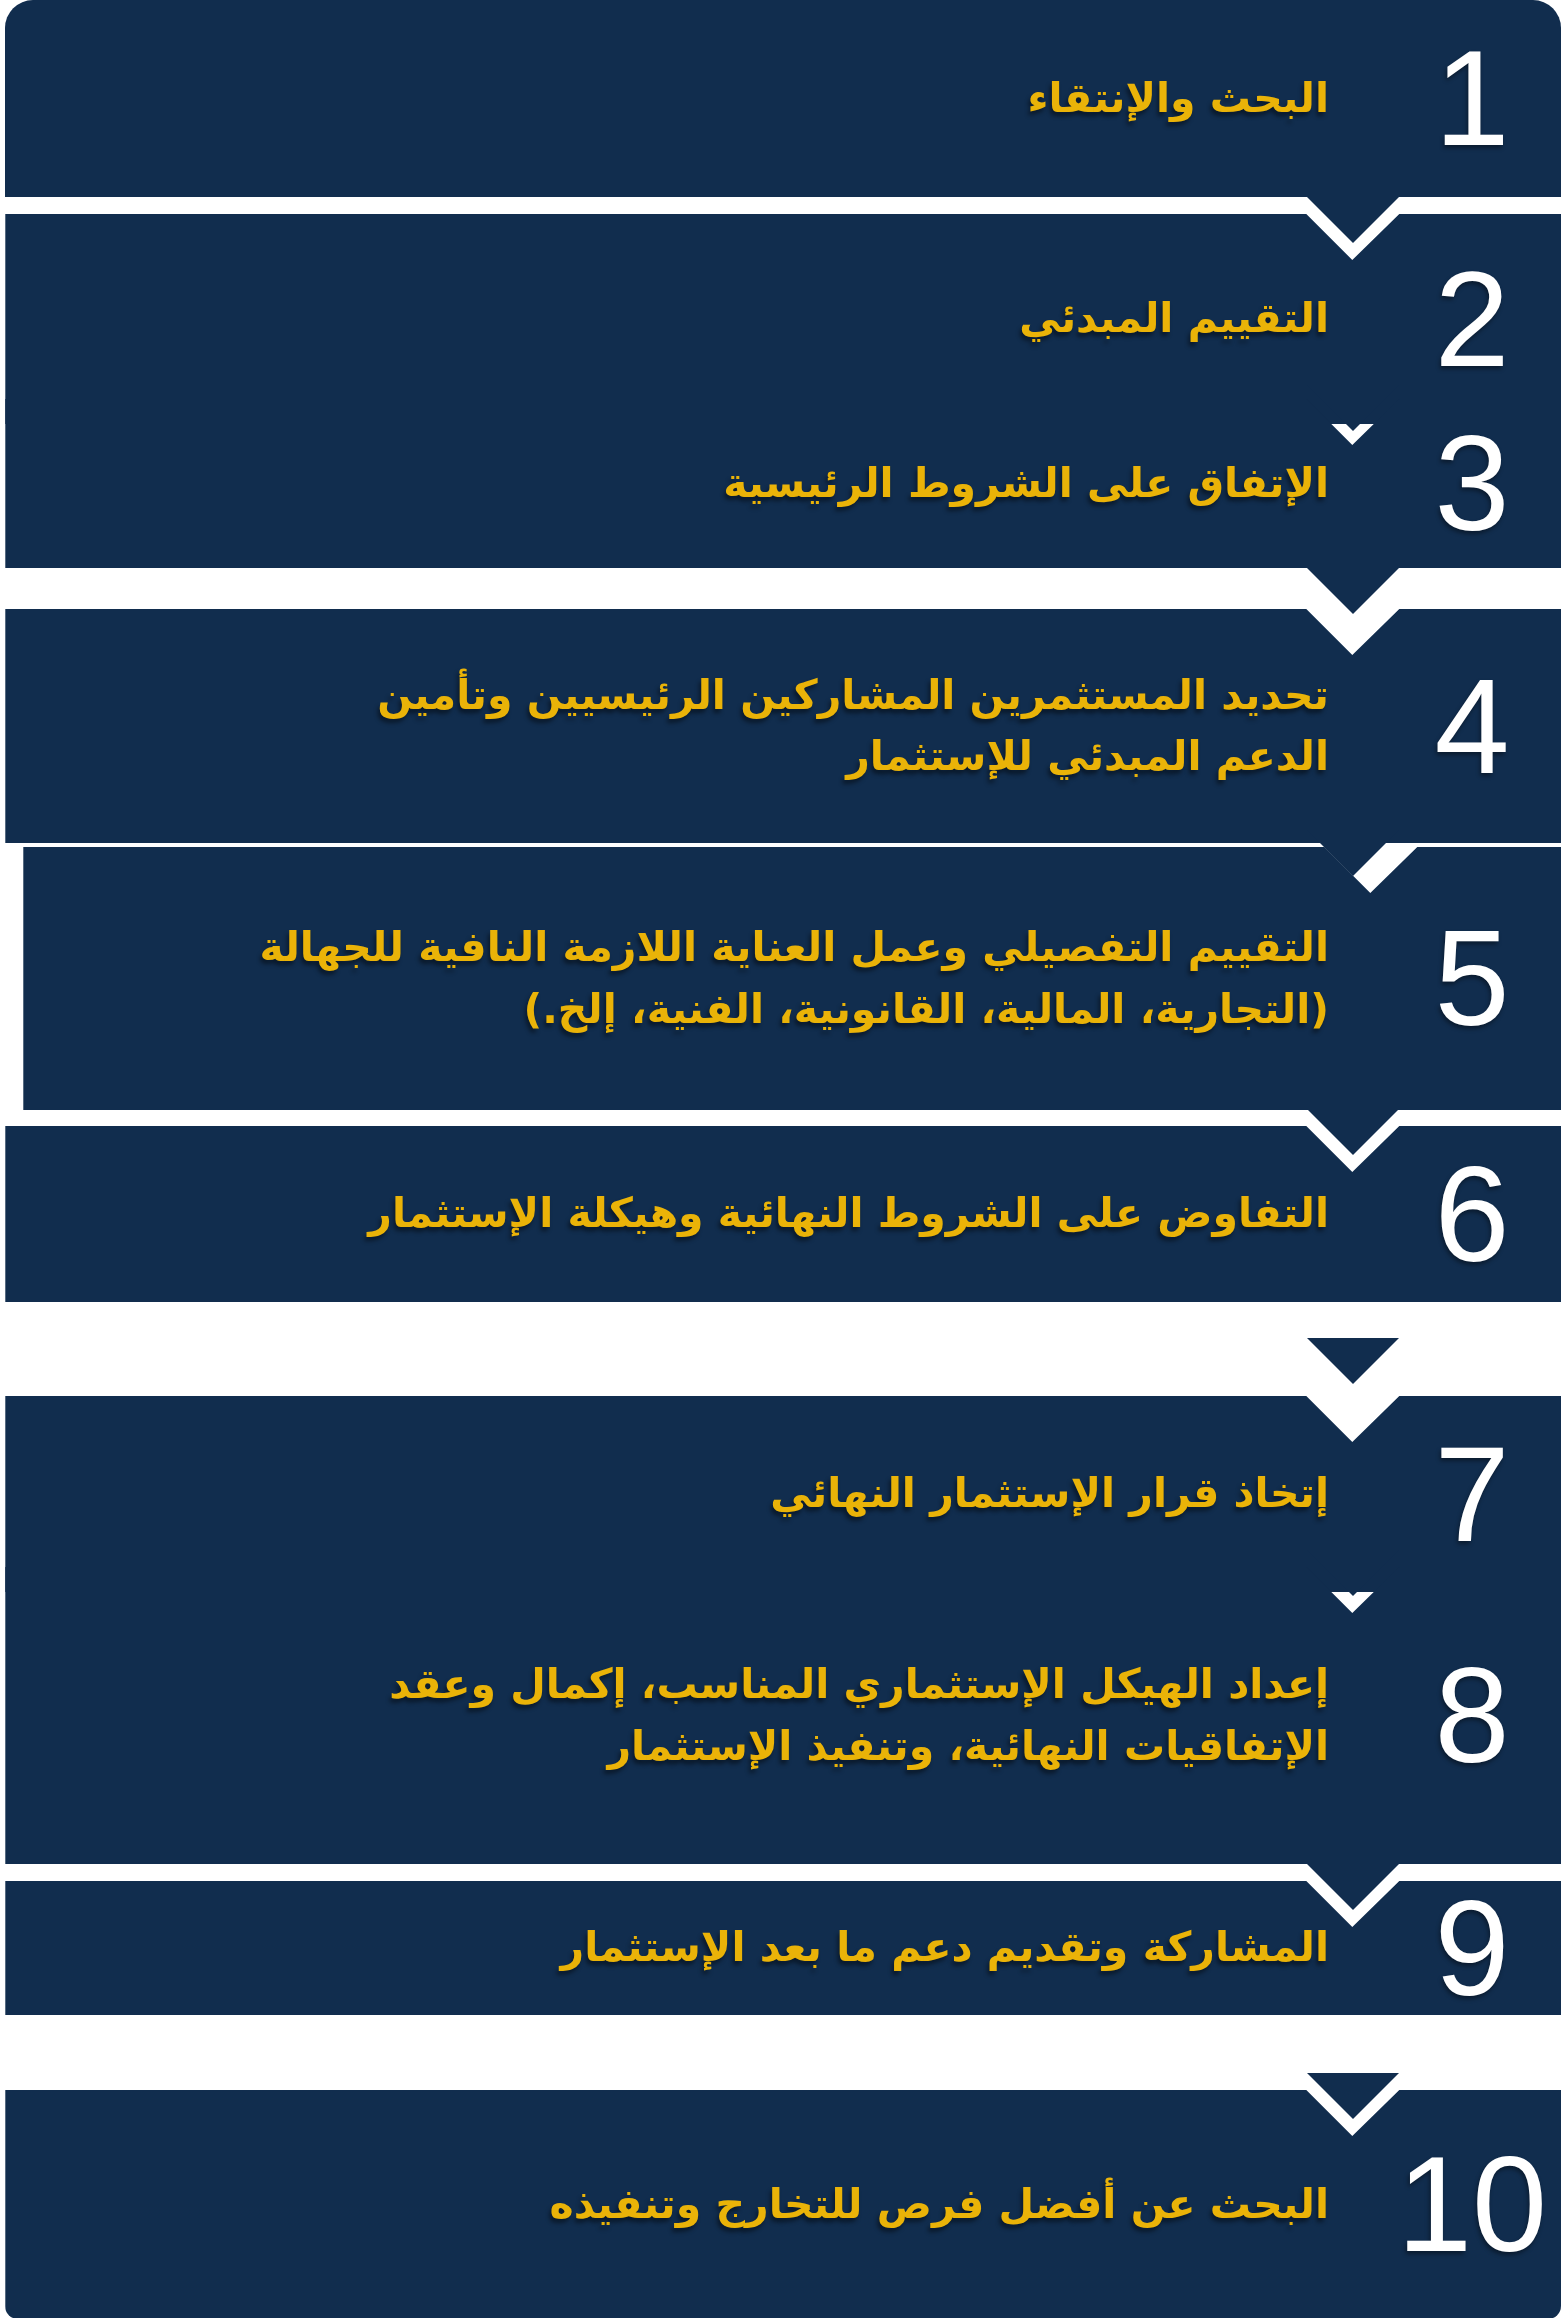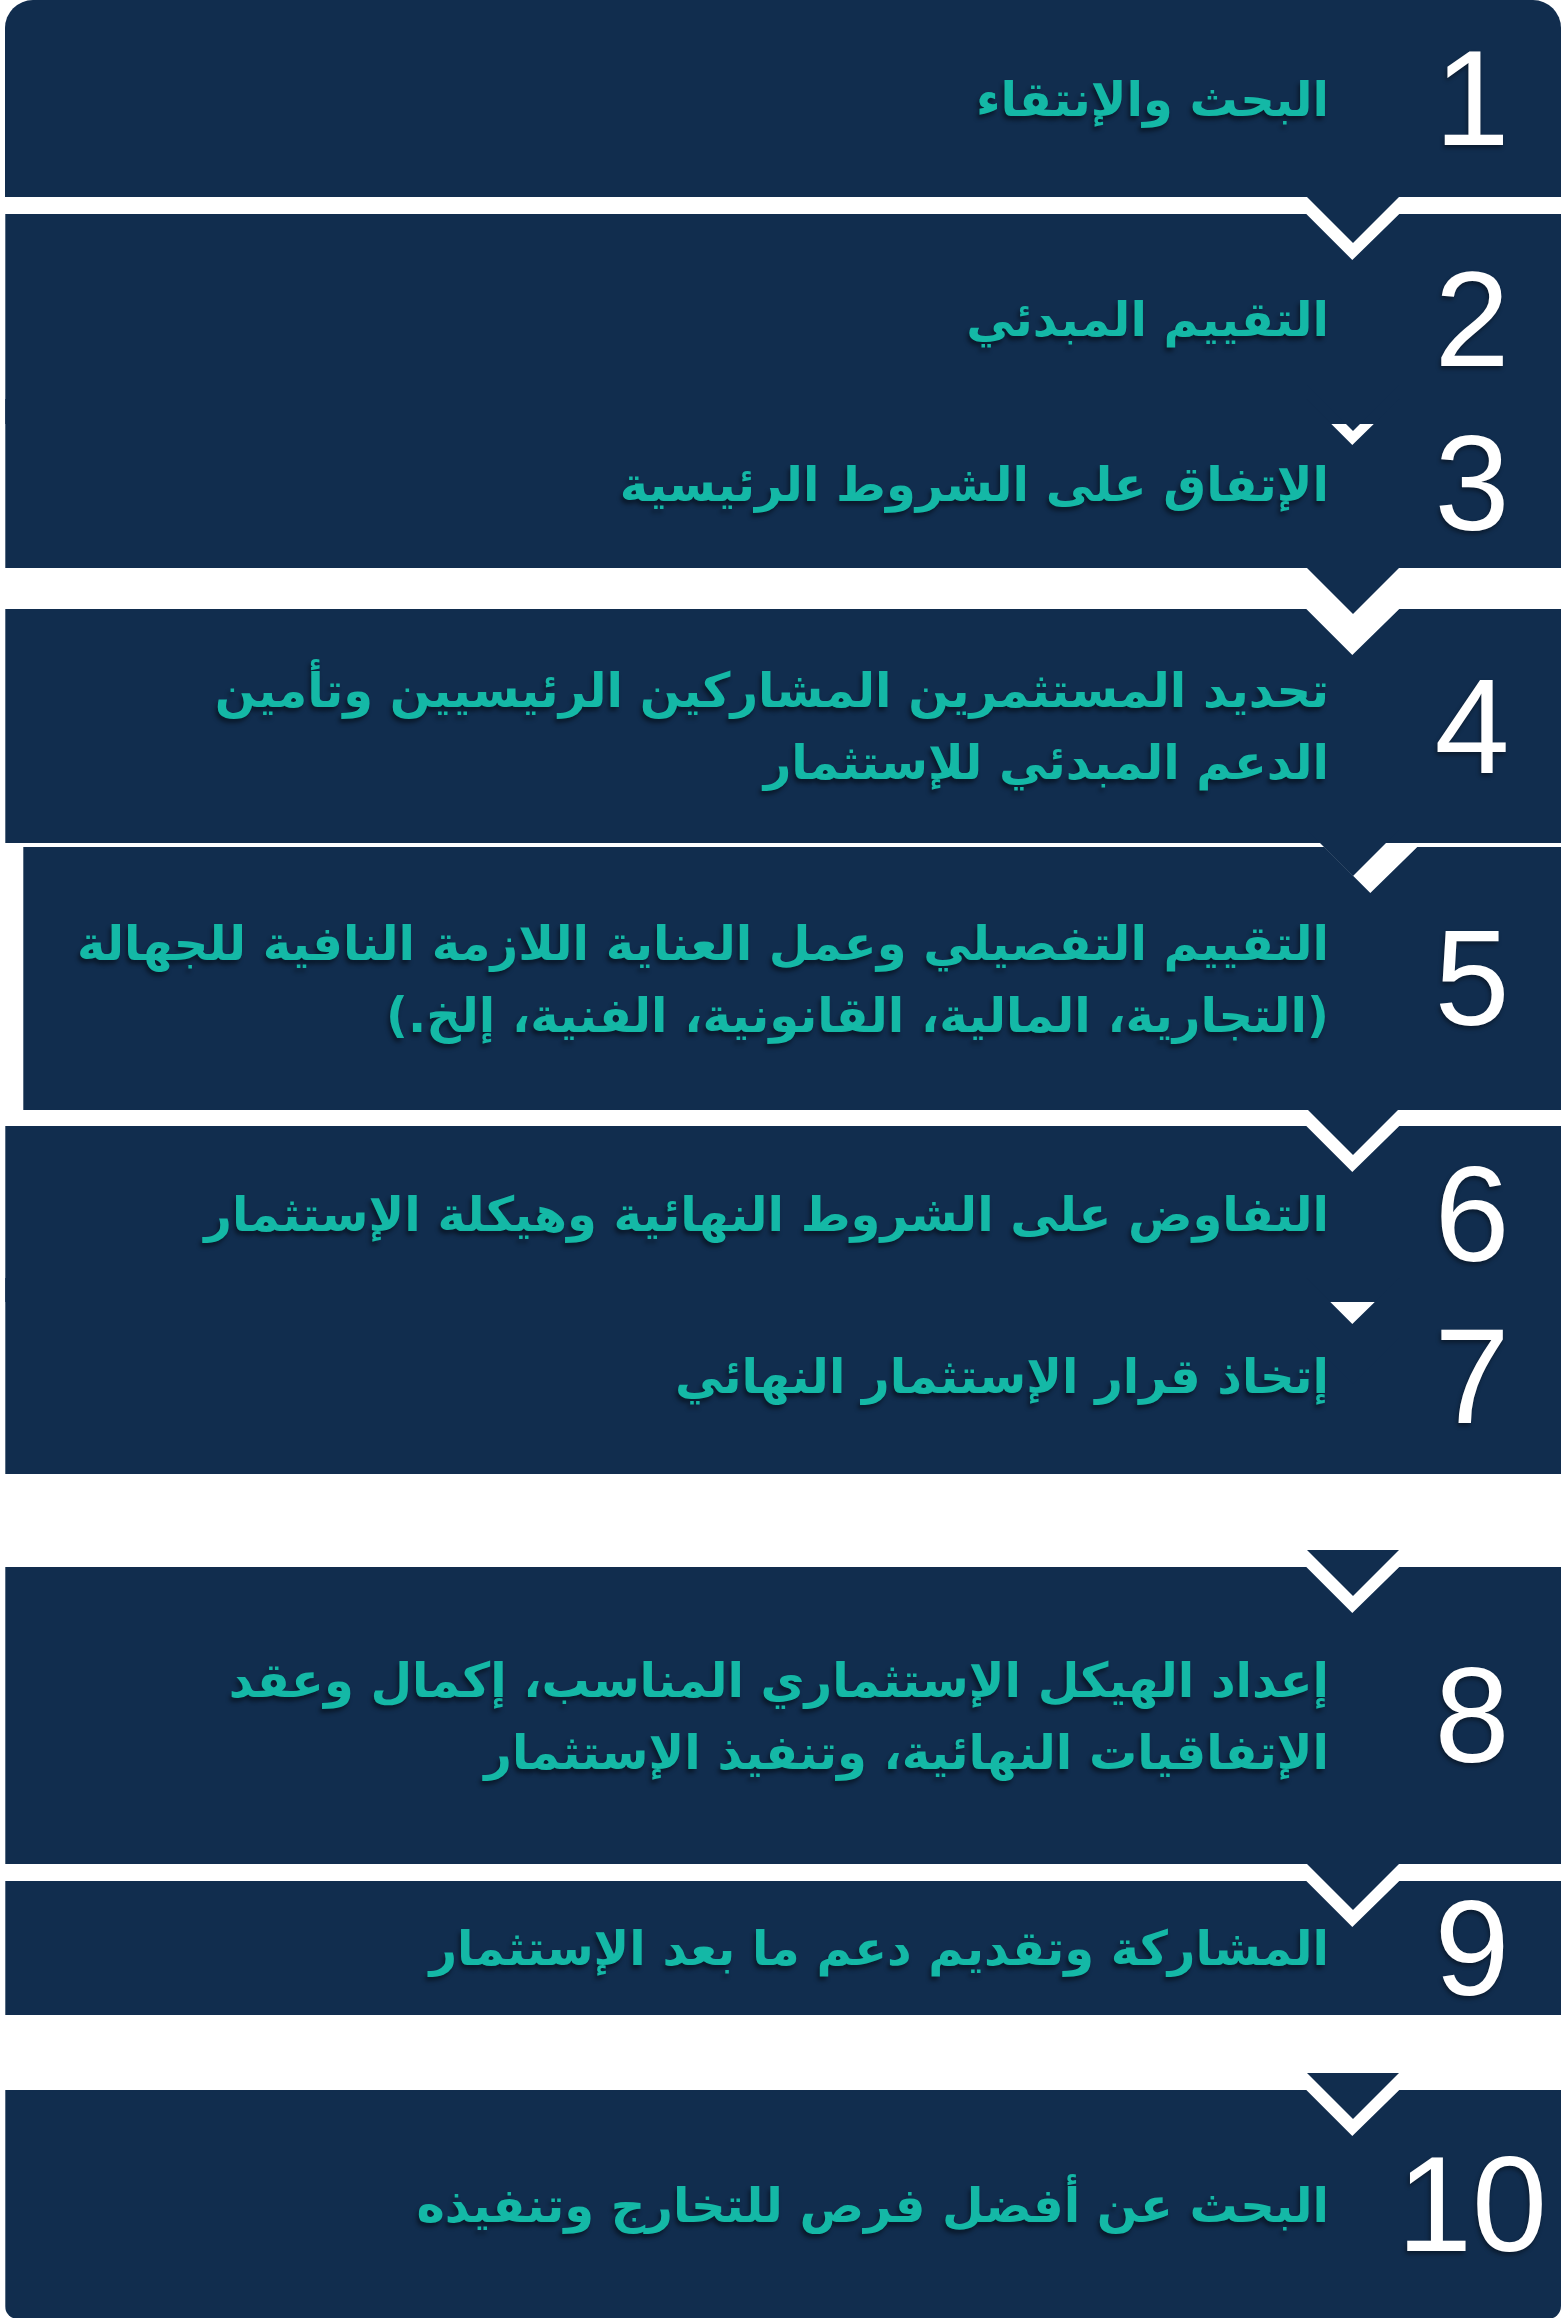--- a/index.html
+++ b/index.html
@@ -33,21 +33,21 @@
     height: 46px;
     background: #112D4E;
     clip-path: polygon(0 0, 100% 0, 50% 100%);
   }
   .b1  { top: 0;      height: 197px; border-radius: 28px 28px 0 0; }
   .b2  { top: 214px;  height: 210px; }
   .b3  { top: 399px;  height: 169px; }
   .b4  { top: 609px;  height: 234px; }
   .b5  { top: 847px; height: 263px; margin-left: 18px; }
   .b6  { top: 1126px; height: 176px; }
-  .b7  { top: 1278px; height: 196px; }
+  .b7  { top: 1396px; height: 196px; }
   .b8  { top: 1567px; height: 297px; }
   .b9  { top: 1881px; height: 134px; }
   .b10 { top: 2090px; height: 229px; border-radius: 0 0 13px 13px; padding-left: 35px; }
 
   .a1 { top: 197px; }
   .a2 { top: 385px; }
   .a3 { top: 568px; }
   .a4 { top: 830px; }
   .a5 { top: 1109px; }
   .a6 { top: 1338px; }
@@ -60,24 +60,24 @@
     left: 26px;
     right: 232px;
     top: 0;
     bottom: 0;
     display: flex;
     align-items: center;
     justify-content: flex-start;
     direction: rtl;
     text-align: right;
     white-space: pre-line;
-    color: #14b8a6;
+    color: #eab308;
     font-family: "DejaVu Sans", sans-serif;
     font-weight: bold;
-    font-size: 48px;
+    font-size: 41px;
     line-height: 1.5;
     text-shadow: -2px 4px 4.6px rgba(0,0,0,0.45);
   }
   .num {
     position: absolute;
     right: 0;
     width: 178px;
     top: 0;
     bottom: 0;
     display: flex;

